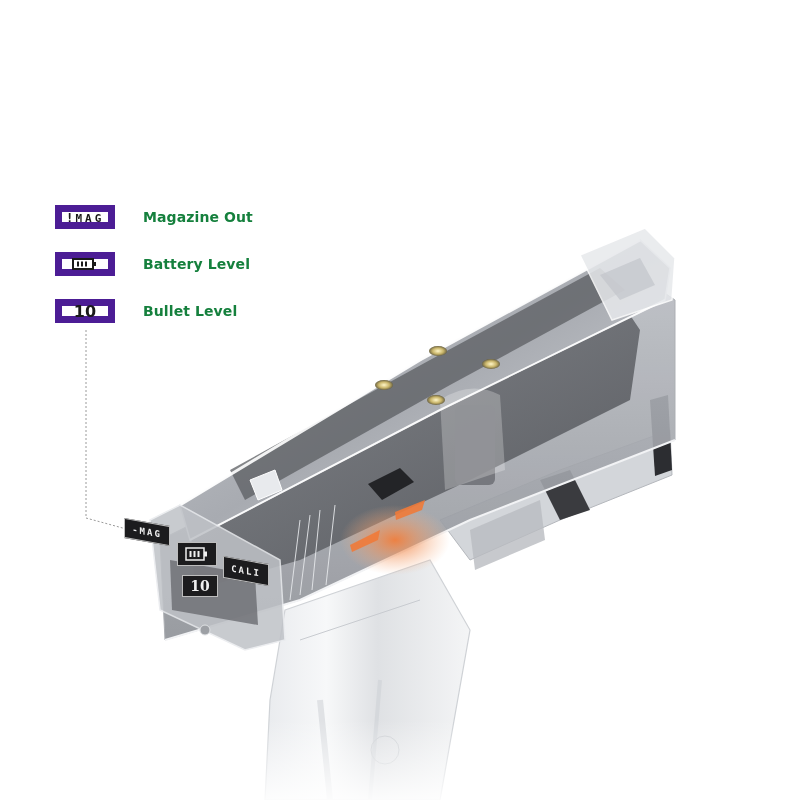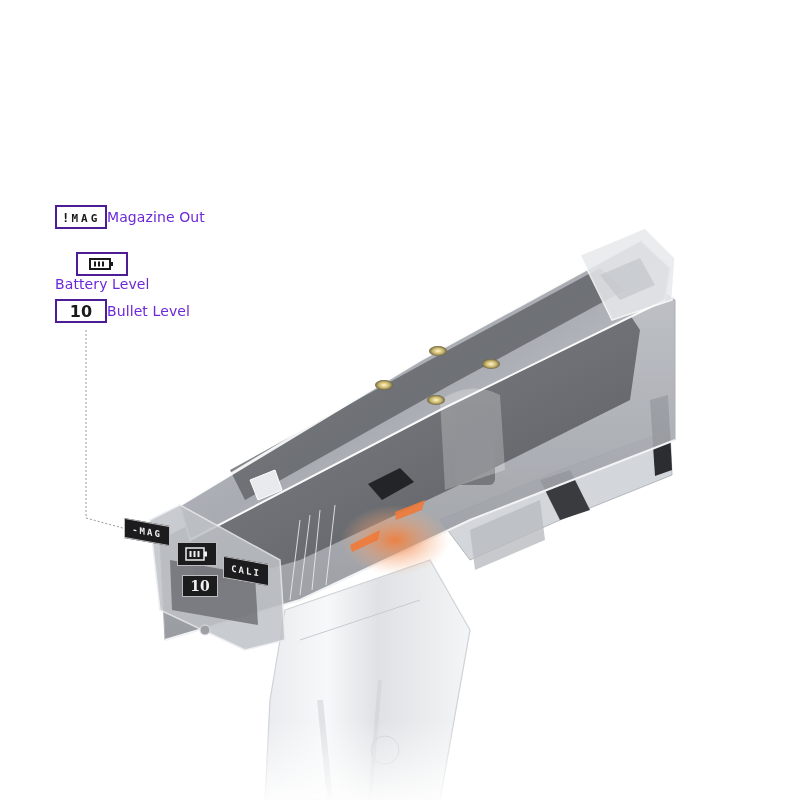--- a/index.html
+++ b/index.html
@@ -1,36 +1,36 @@
 <!DOCTYPE html>
 <html><head>
 <meta charset="utf-8">
 <style>
   html,body{margin:0;padding:0;background:#ffffff;}
   body{width:800px;height:800px;position:relative;overflow:hidden;font-family:"DejaVu Sans","Liberation Sans",sans-serif;}
   .legend-row{position:absolute;left:55px;display:flex;align-items:center;}
-  .legend-box{width:52px;height:24px;border:2px solid #4c1d95;box-sizing:border-box;display:flex;align-items:center;justify-content:center;background:#fff;}
-  .legend-label{margin-left:0;font-weight:normal;font-size:14px;color:#6d28d9;letter-spacing:0.1px;}
+  .legend-box{width:60px;height:24px;border:7px solid #4c1d95;box-sizing:border-box;display:flex;align-items:center;justify-content:center;background:#fff;}
+  .legend-label{margin-left:28px;font-weight:bold;font-size:14px;color:#15803d;letter-spacing:0.1px;}
   .mag-text{font-family:"DejaVu Sans Mono","Liberation Mono",monospace;font-weight:bold;font-size:11px;letter-spacing:3px;color:#1a1a1a;}
   .mag-text .bang{font-size:13px;letter-spacing:2px;}
   .num-text{font-weight:bold;font-size:16px;color:#1a1a1a;}
   .scene{position:absolute;left:0;top:0;width:800px;height:800px;}
   .display-tag{position:absolute;background:#1c1c1e;color:#f0f0f0;font-family:"DejaVu Sans Mono","Liberation Mono",monospace;font-weight:bold;font-size:9px;letter-spacing:2px;display:flex;align-items:center;justify-content:center;border:1px solid #bdbdbd;box-sizing:border-box;}
 </style>
 </head>
 <body>
 
 <div class="legend-row" style="top:205px;">
   <div class="legend-box">
     <span class="mag-text"><span class="bang">!</span><span>MAG</span></span>
   </div>
   <span class="legend-label">Magazine Out</span>
 </div>
 
-<div class="legend-row" style="top:252px;flex-direction:column;">
+<div class="legend-row" style="top:252px;">
   <div class="legend-box">
     <svg width="26" height="12" viewBox="0 0 26 12">
       <rect x="1" y="1" width="20" height="10" fill="none" stroke="#1a1a1a" stroke-width="2"></rect>
       <rect x="21" y="4" width="3" height="4" fill="#1a1a1a"></rect>
       <rect x="5" y="3.5" width="2" height="5" fill="#1a1a1a"></rect>
       <rect x="9" y="3.5" width="2" height="5" fill="#1a1a1a"></rect>
       <rect x="13" y="3.5" width="2" height="5" fill="#1a1a1a"></rect>
     </svg>
   </div>
   <span class="legend-label">Battery Level</span>

